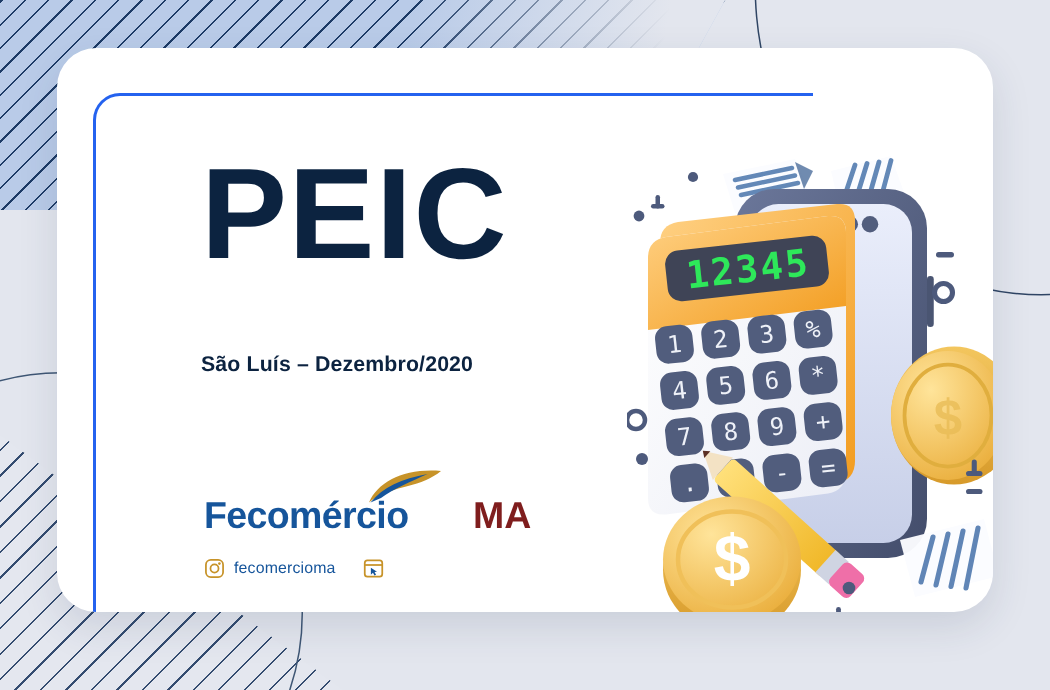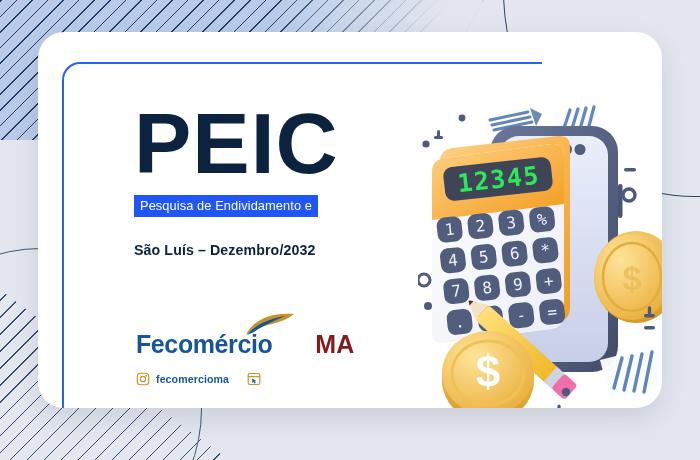--- a/index.html
+++ b/index.html
@@ -79,21 +79,21 @@
   .date-line{
     margin-top:22px;font-size:14.2px;font-weight:700;color:#0c2340;letter-spacing:.1px;
   }
 
   
   .logo-block{position:absolute;left:98px;top:300px;}
   .logo-row{display:flex;align-items:flex-end;position:relative;gap:36px;}
   .logo-fec{font-size:25px;font-weight:800;color:#16559b;letter-spacing:-.4px;line-height:1;}
   .logo-ma{font-size:25px;font-weight:700;color:#7f1d1d;letter-spacing:0px;line-height:1;margin-left:7px;}
   .feather{position:absolute;left:108px;top:-19px;width:52px;height:24px;}
-  .social-row{display:flex;align-items:flex-end;margin-top:15px;gap:18px;font-weight:bold;}
+  .social-row{display:flex;align-items:flex-end;margin-top:15px;gap:18px;}
   .social-item{display:flex;align-items:center;gap:6px;}
   .social-item span{font-size:10.6px;color:#16559b;letter-spacing:.1px;}
   .ig-ic,.web-ic{width:14px;height:14px;flex:0 0 auto;}
 
   
   .illus{position:absolute;left:380px;top:60px;width:270px;height:330px;}
   .ill-svg{position:absolute;left:0;top:0;}
 </style>
 </head>
 <body>
@@ -105,23 +105,23 @@
   <div class="bg-stripe-bl"></div>
   <div class="bg-arc-left"></div>
   <div class="bg-arc-right"></div>
 
   <div class="card">
     <div class="card-inner-border"></div>
 
     <div class="left-col">
       <div class="peic">PEIC</div>
       <div class="sub-wrap">
-        <div class="sub-line">Pesquisa de Endividamento e</div><br>
+        <br>
       </div>
-      <div class="date-line">São Luís – Dezembro/2032</div>
+      <div class="date-line">São Luís – Dezembro/2020</div>
     </div>
 
     <div class="logo-block">
       <div class="logo-row">
         <div class="logo-fec">Fecomércio</div>
         <div class="logo-ma">MA</div>
         <svg class="feather" viewBox="0 0 52 24">
           <path d="M2 22 C8 8, 26 -1, 50 1 C44 6, 36 9, 28 11 C20 13, 9 16, 2 22 Z" fill="#c79329"></path>
           <path d="M3 22 C11 12, 24 6, 41 3 C30 8, 18 13, 10 19 Z" fill="#16559b"></path>
         </svg>

